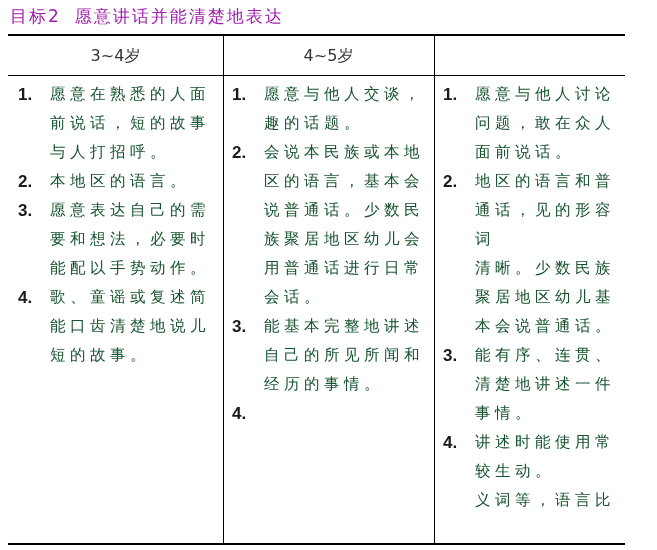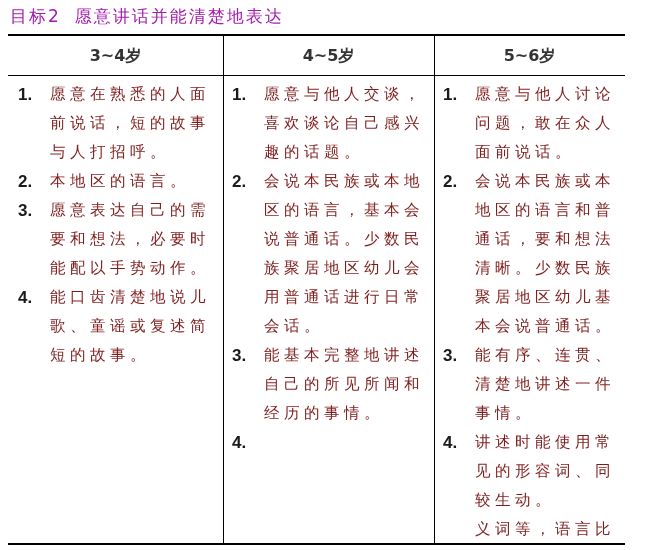--- a/index.html
+++ b/index.html
@@ -50,21 +50,20 @@
     border-top: 1px solid #000;
   }
   .hcell {
     position: absolute;
     top: 0;
     height: 39px;
     line-height: 39px;
     text-align: center;
     font-size: 16px;
     color: #333;
-    font-weight: bold;
   }
   .col {
     position: absolute;
     top: 44px;
   }
   .item {
     position: relative;
     padding-left: 32px;
     font-size: 15.5px;
     line-height: 29px;
@@ -75,68 +74,66 @@
     position: absolute;
     left: 0;
     top: 0;
     font-weight: bold;
     letter-spacing: 0;
     font-family: "Liberation Sans", sans-serif;
     font-size: 17px;
   }
   .item .txt {
     display: block;
-    color: #7f1d1d;
+    color: #14532d;
   }
 </style>
 </head>
 <body>
 
 <div class="title">
   <span>目标2</span><span class="gap"></span><span>愿意讲话并能清楚地表达</span>
 </div>
 
 <div class="table">
   <div class="col-divider" style="left:215px"></div>
   <div class="col-divider" style="left:426px"></div>
   <div class="header-line"></div>
 
   <div class="hcell" style="left:0;width:215px">3~4岁</div>
   <div class="hcell" style="left:215px;width:211px">4~5岁</div>
-  <div class="hcell" style="left:426px;width:191px">5~6岁</div>
 
   <div class="col" style="left:10px;width:200px">
       <div class="item">
         <span class="num">1.</span>
         <span class="txt">愿意在熟悉的人面</span>
         <span class="txt">前说话，短的故事</span>
         <span class="txt">与人打招呼。</span>
       </div>
       <div class="item">
         <span class="num">2.</span>
         <span class="txt">本地区的语言。</span>
       </div>
       <div class="item">
         <span class="num">3.</span>
         <span class="txt">愿意表达自己的需</span>
         <span class="txt">要和想法，必要时</span>
         <span class="txt">能配以手势动作。</span>
       </div>
       <div class="item">
         <span class="num">4.</span>
+        <span class="txt">歌、童谣或复述简</span>
         <span class="txt">能口齿清楚地说儿</span>
-        <span class="txt">歌、童谣或复述简</span>
         <span class="txt">短的故事。</span>
       </div>
     </div>
   <div class="col" style="left:224px;width:200px">
       <div class="item">
         <span class="num">1.</span>
         <span class="txt">愿意与他人交谈，</span>
-        <span class="txt">喜欢谈论自己感兴</span>
         <span class="txt">趣的话题。</span>
       </div>
       <div class="item">
         <span class="num">2.</span>
         <span class="txt">会说本民族或本地</span>
         <span class="txt">区的语言，基本会</span>
         <span class="txt">说普通话。少数民</span>
         <span class="txt">族聚居地区幼儿会</span>
         <span class="txt">用普通话进行日常</span>
         <span class="txt">会话。</span>
@@ -153,34 +150,32 @@
     </div>
   <div class="col" style="left:435px;width:185px">
       <div class="item">
         <span class="num">1.</span>
         <span class="txt">愿意与他人讨论</span>
         <span class="txt">问题，敢在众人</span>
         <span class="txt">面前说话。</span>
       </div>
       <div class="item">
         <span class="num">2.</span>
-        <span class="txt">会说本民族或本</span>
         <span class="txt">地区的语言和普</span>
-        <span class="txt">通话，要和想法</span>
+        <span class="txt">通话，见的形容词</span>
         <span class="txt">清晰。少数民族</span>
         <span class="txt">聚居地区幼儿基</span>
         <span class="txt">本会说普通话。</span>
       </div>
       <div class="item">
         <span class="num">3.</span>
         <span class="txt">能有序、连贯、</span>
         <span class="txt">清楚地讲述一件</span>
         <span class="txt">事情。</span>
       </div>
       <div class="item">
         <span class="num">4.</span>
         <span class="txt">讲述时能使用常</span>
-        <span class="txt">见的形容词、同</span>
         <span class="txt">较生动。</span>
         <span class="txt">义词等，语言比</span>
       </div>
     </div>
 </div>
 
 </body></html>

